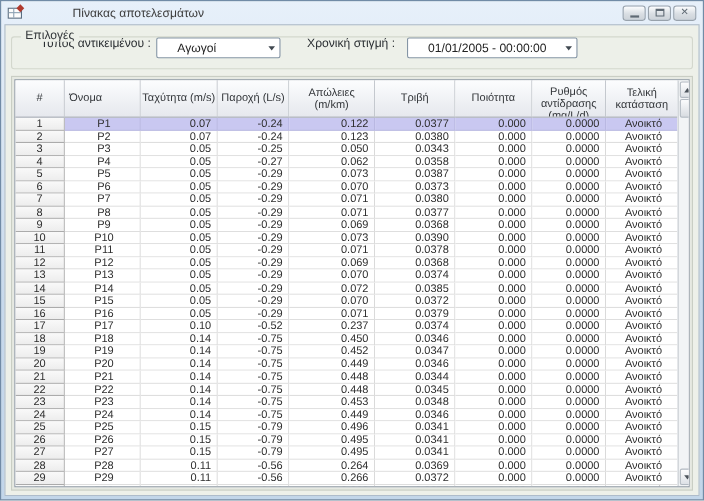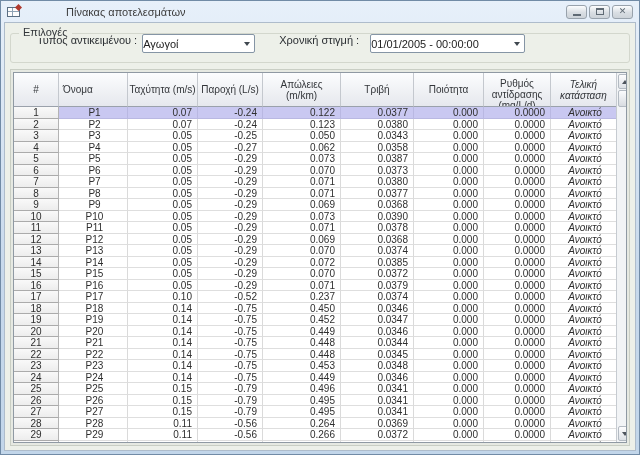--- a/index.html
+++ b/index.html
@@ -28,21 +28,21 @@
   .glyph-close{font-size:9px;color:#5f6a74;line-height:9px;}
   .client{flex:1;background:var(--client-bg);border:1px solid #aebccb;padding:3px 5px 4px 5px;
     display:flex;flex-direction:column;overflow:hidden;}
   .groupbox{position:relative;border:1px solid #d3d7cd;border-radius:3px;margin-top:7px;
     height:30px;flex:none;display:flex;padding-left:26px;}
   .groupbox-label{position:absolute;top:-8px;left:8px;background:var(--client-bg);
     padding:0 4px;font-size:11px;color:#33373b;}
   .fieldlabel{font-size:11px;color:#2b2f33;margin-right:5px;}
   .combo{height:19px;background:#fff;border:1px solid #8595a5;border-radius:2px;
     display:flex;align-items:center;font-size:11px;color:#222;cursor:default;}
-  .combo .val{padding-left:0;flex:1;white-space:nowrap;overflow:hidden;}
+  .combo .val{padding-left:18px;flex:1;white-space:nowrap;overflow:hidden;}
   .combo .arrowbox{width:15px;display:flex;align-items:center;justify-content:center;flex:none;}
   .combo .arrow{width:0;height:0;border-left:3px solid transparent;border-right:3px solid transparent;border-top:4px solid #404850;}
   .combo-type{width:113px;}
   .combo-time{width:155px;margin-left:6px;}
   .gap1{width:24px;flex:none;}
   .gridpanel{margin-top:6px;border:1px solid #c9cec4;background:#e6e9e2;padding:2px;flex:1;overflow:hidden;}
   .grid{height:100%;border:1px solid #8f99a3;background:#fff;display:flex;overflow:hidden;}
   .grid-main{width:602px;flex:none;display:flex;flex-direction:column;overflow:hidden;}
   .grid-header{height:34px;flex:none;display:flex;}
   .hcell{flex:none;background:linear-gradient(#fcfdfe,#eceef2 70%,#e6e8ee);
@@ -56,21 +56,21 @@
   .cell,.rh{flex:none;font-size:10px;line-height:11px;color:var(--text);
     overflow:hidden;white-space:nowrap;}
   .cell{background:#fff;border-right:1px solid var(--grid-line);border-bottom:1px solid #dedede;}
   .rh{background:linear-gradient(#f9f9f9,#ededed);border-right:1px solid #b3b3b3;
     border-bottom:1px solid #ababab;text-align:center;}
   .row.sel .cell{background:var(--selection-bg);border-bottom-color:#b9b8e2;border-right-color:#b9b8e2;}
   .a-right{text-align:right;padding-right:5px;}
   .a-left{text-align:center;padding-left:3px;}
   .a-center{text-align:center;}
   .c0{width:45px}.c1{width:69px}.c2{width:70px}.c3{width:65px}.c4{width:78px}
-  .c5{width:73px}.c6{width:70px}.c7{width:67px}.c8{width:65px;border-right:none;font-style:italic;}
+  .c5{width:73px}.c6{width:70px}.c7{width:67px}.c8{width:65px;border-right:none;}
   .scrollbar{width:17px;flex:none;border-left:1px solid #c6cbd1;background:#f2f4f6;
     display:flex;flex-direction:column;}
   .sb-btn{height:15px;flex:none;margin:1px;border:1px solid #b3bac2;border-radius:2px;
     background:linear-gradient(#fdfdfe,#dde1e6);display:flex;align-items:center;justify-content:center;}
   .sb-thumb{height:17px;flex:none;margin:0 1px;border:1px solid #b3bac2;border-radius:2px;
     background:linear-gradient(#fbfcfd,#d8dce1);}
   .sb-track{flex:1;}
   .tri-up{width:0;height:0;border-left:3px solid transparent;border-right:3px solid transparent;border-bottom:4px solid #4d545c;}
   .tri-down{width:0;height:0;border-left:3px solid transparent;border-right:3px solid transparent;border-top:4px solid #4d545c;}
 </style>

